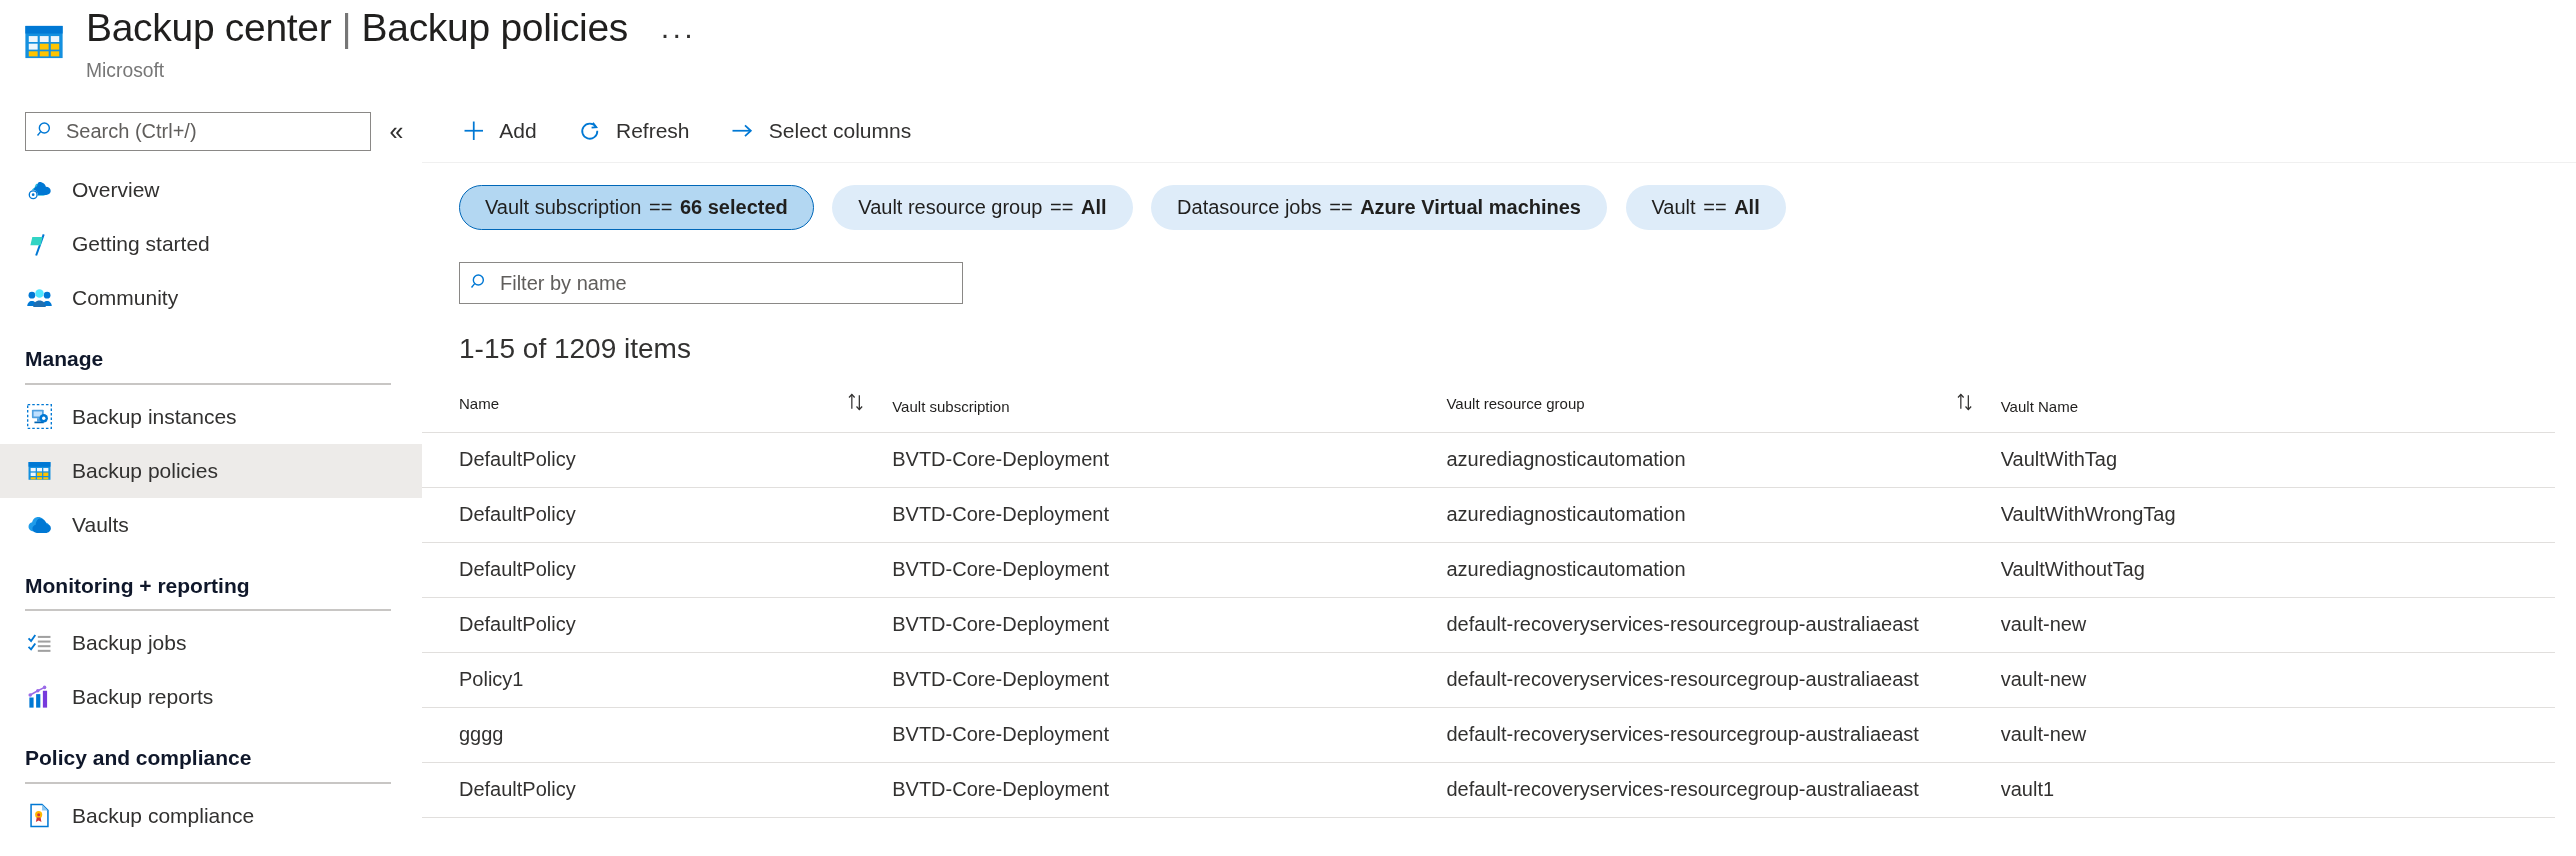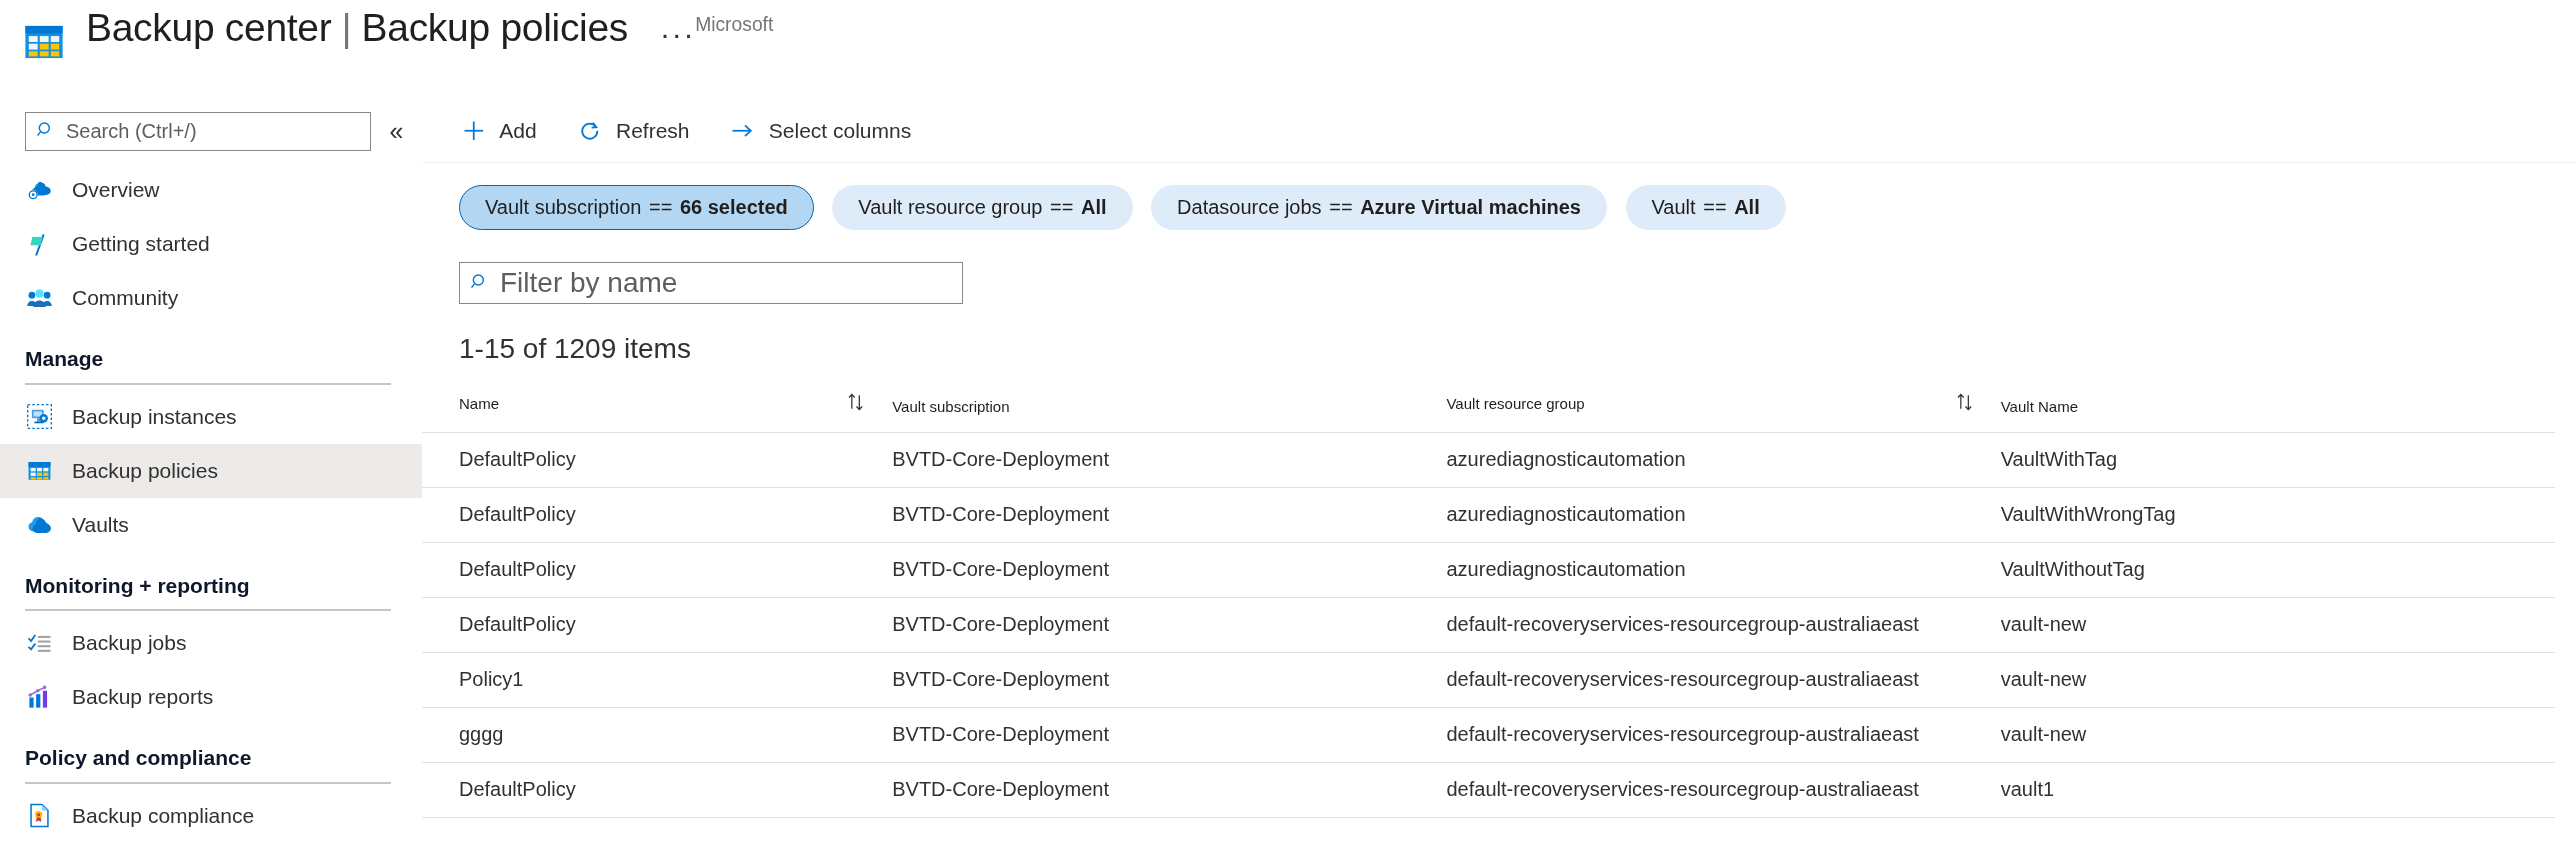--- a/index.html
+++ b/index.html
@@ -32,21 +32,21 @@
   .app-logo {
     width: 44px; height: 44px;
     margin-top: 20px;
     flex: none;
     position: relative;
   }
   .title-wrap {
     margin-left: 20px;
     margin-top: 5px;
     display: flex;
-    flex-direction: row;
+    flex-direction: column;
   }
   .title-row { display: flex; align-items: center; }
   .page-title {
     font-size: 39px;
     font-weight: 400;
     letter-spacing: -0.3px;
     color: #201f1e;
     white-space: nowrap;
     line-height: 1.18;
   }
@@ -228,21 +228,21 @@
     height: 42px;
     border: 0.8px solid #8a8886;
     display: flex;
     align-items: center;
     padding: 0 10px;
     background: #fff;
   }
   .name-filter .mag { flex: none; margin-right: 10px; }
   .name-filter input {
     border: none; outline: none;
-    font-size: 28px;
+    font-size: 20px;
     font-family: "Liberation Sans", sans-serif;
     color: #323130;
     background: transparent;
     width: 100%;
   }
   .name-filter input::placeholder { color: #605e5c; }
 
   .item-count {
     padding: 28.5px 0 0 37px;
     font-size: 28px;

